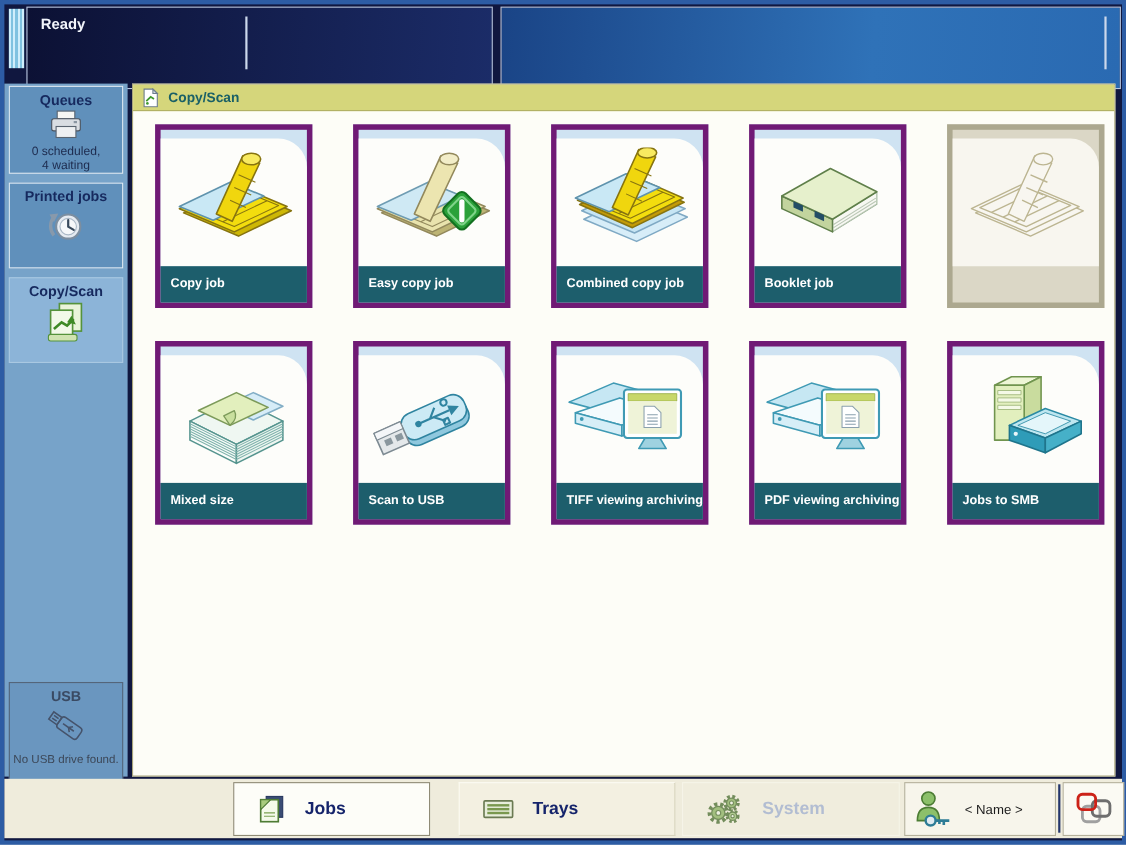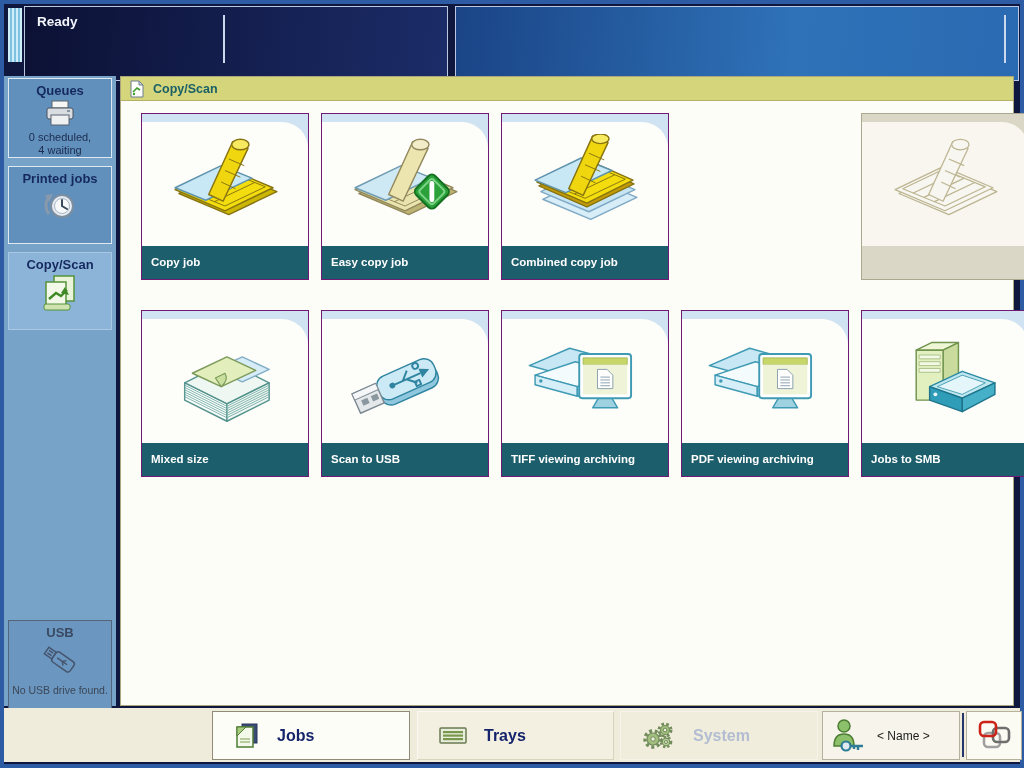--- a/index.html
+++ b/index.html
@@ -31,36 +31,36 @@
   .side-item.usb .sub{font-size:10.5px;color:#3c4757}
   .side-item .ic{margin-top:2px}
 
   
   .content{left:120px;top:76px;width:894px;height:630px;background:#fdfdf7;border:1px solid #a9a67b}
   .content-header{position:absolute;left:0;top:0;right:0;height:24px;background:#d5d67b;
     border-bottom:1px solid #b2b165;display:flex;align-items:center;padding-left:8px;gap:8px}
   .content-header .ht{color:#1a6066;font-weight:bold;font-size:12.5px}
 
   
-  .tile{position:absolute;width:168px;height:167px;border:1px solid #701a75;background:#cfe3f2;cursor:pointer}
+  .tile{position:absolute;width:143px;height:167px;border:5px solid #701a75;background:#cfe3f2;cursor:pointer}
   .tile .body{position:absolute;left:0;right:0;top:8px;bottom:33px;background:#fdfdfa;
     border-top-right-radius:26px;display:flex;align-items:center;justify-content:center}
   .tile .footer{position:absolute;left:0;right:0;bottom:0;height:33px;background:#1d5e6c;color:#fff;
     font-weight:bold;font-size:11.5px;line-height:33px;padding-left:9px;white-space:nowrap}
   .tile.disabled{border-color:#aca88f;background:#dbd7c6}
   .tile.disabled .body{background:#f8f6ef}
   .tile.disabled .footer{background:#8e8976}
   .r1{top:36px}.r2{top:233px}
   .c1{left:20px}.c2{left:200px}.c3{left:380px}.c4{left:560px}.c5{left:740px}
 
   
   .bottombar{left:4px;top:708px;width:1016px;height:54px;background:#efecdc}
   .tab{position:absolute;top:3px;height:49px;display:flex;align-items:center;cursor:pointer}
   .tab .lbl{font-weight:bold;font-size:16px;color:#15246b}
-  .tab-jobs{left:208px;width:198px;background:#fdfdf8;border:1px solid #8f8b76}
+  .tab-jobs{left:208px;width:179px;background:#fdfdf8;border:1px solid #8f8b76}
   .tab-trays{left:413px;width:197px;background:#f3f0e1;border:1px solid #fbfaf2;border-right-color:#d8d4be;border-bottom-color:#d8d4be}
   .tab-system{left:616px;width:198px;background:#f0eddd;border:1px solid #f6f4e8}
   .tab-system .lbl{color:#b2bdd2}
   .tab-name{left:818px;width:138px;background:#f7f5eb;border:1px solid #b5b19c}
   .tab-name .lbl{font-weight:normal;font-size:12px;color:#1c1c1c}
   .tab-squares{left:962px;width:56px;background:#fbfaf3;border:1px solid #b5b19c;justify-content:center}
   .tab .ic{margin-left:20px;margin-right:16px;display:flex}
   .tab-name .ic{margin-left:8px;margin-right:12px}
   .tab-squares .ic{margin:0}
   .bdiv{position:absolute;left:958px;top:5px;width:2px;height:44px;background:#23356b}
@@ -214,20 +214,37 @@
           <line x1="64" y1="20" x2="80" y2="27" stroke="#877410"></line>
           <line x1="60" y1="32" x2="76" y2="39" stroke="#877410"></line>
           <line x1="56" y1="44" x2="71" y2="51" stroke="#877410"></line>
           <ellipse cx="76" cy="5" rx="9" ry="5" fill="#f8ea60" stroke="#877410" stroke-width="1.5"></ellipse>
         </svg>
       </span>
     </div>
     <div class="footer">Combined copy job</div>
   </div>
 
+  <div class="tile r1 c4">
+    <div class="body">
+      <span>
+        <svg width="118" height="96" viewBox="0 0 120 100" stroke-linejoin="round">
+          <polygon points="106,42 64,68 64,80 106,54" fill="#f7f8f2" stroke="#9ab296"></polygon>
+          <line x1="65" y1="73" x2="105" y2="48" stroke="#b9c6b4"></line>
+          <line x1="65" y1="76" x2="105" y2="51" stroke="#b9c6b4"></line>
+          <line x1="65" y1="79" x2="105" y2="54" stroke="#b9c6b4"></line>
+          <polygon points="16,46 64,68 64,80 16,58" fill="#c2d49e" stroke="#5f7f4a" stroke-width="1.5"></polygon>
+          <polygon points="16,46 62,20 106,42 64,68" fill="#e6f0cc" stroke="#5f7f4a" stroke-width="1.5"></polygon>
+          <polygon points="27,51 36,55 36,61 27,57" fill="#234d66"></polygon>
+          <polygon points="47,60 56,64 56,70 47,66" fill="#234d66"></polygon>
+        </svg>
+      </span>
+    </div>
+    <div class="footer">Booklet job</div>
+  </div>
 
   <div class="tile r1 c5 disabled">
     <div class="body">
       <span>
         <svg width="118" height="96" viewBox="0 0 120 100" stroke-linejoin="round">
           <g fill="#f8f6f0" stroke="#bcb591" stroke-width="1.3">
             <polygon points="12,62 62,38 114,60 64,84"></polygon>
             <polygon points="8,58 58,34 110,56 60,80"></polygon>
             <polygon points="16,57 58,37 102,55 60,75" fill="none"></polygon>
             <line x1="69" y1="41.5" x2="27" y2="61.5"></line>

